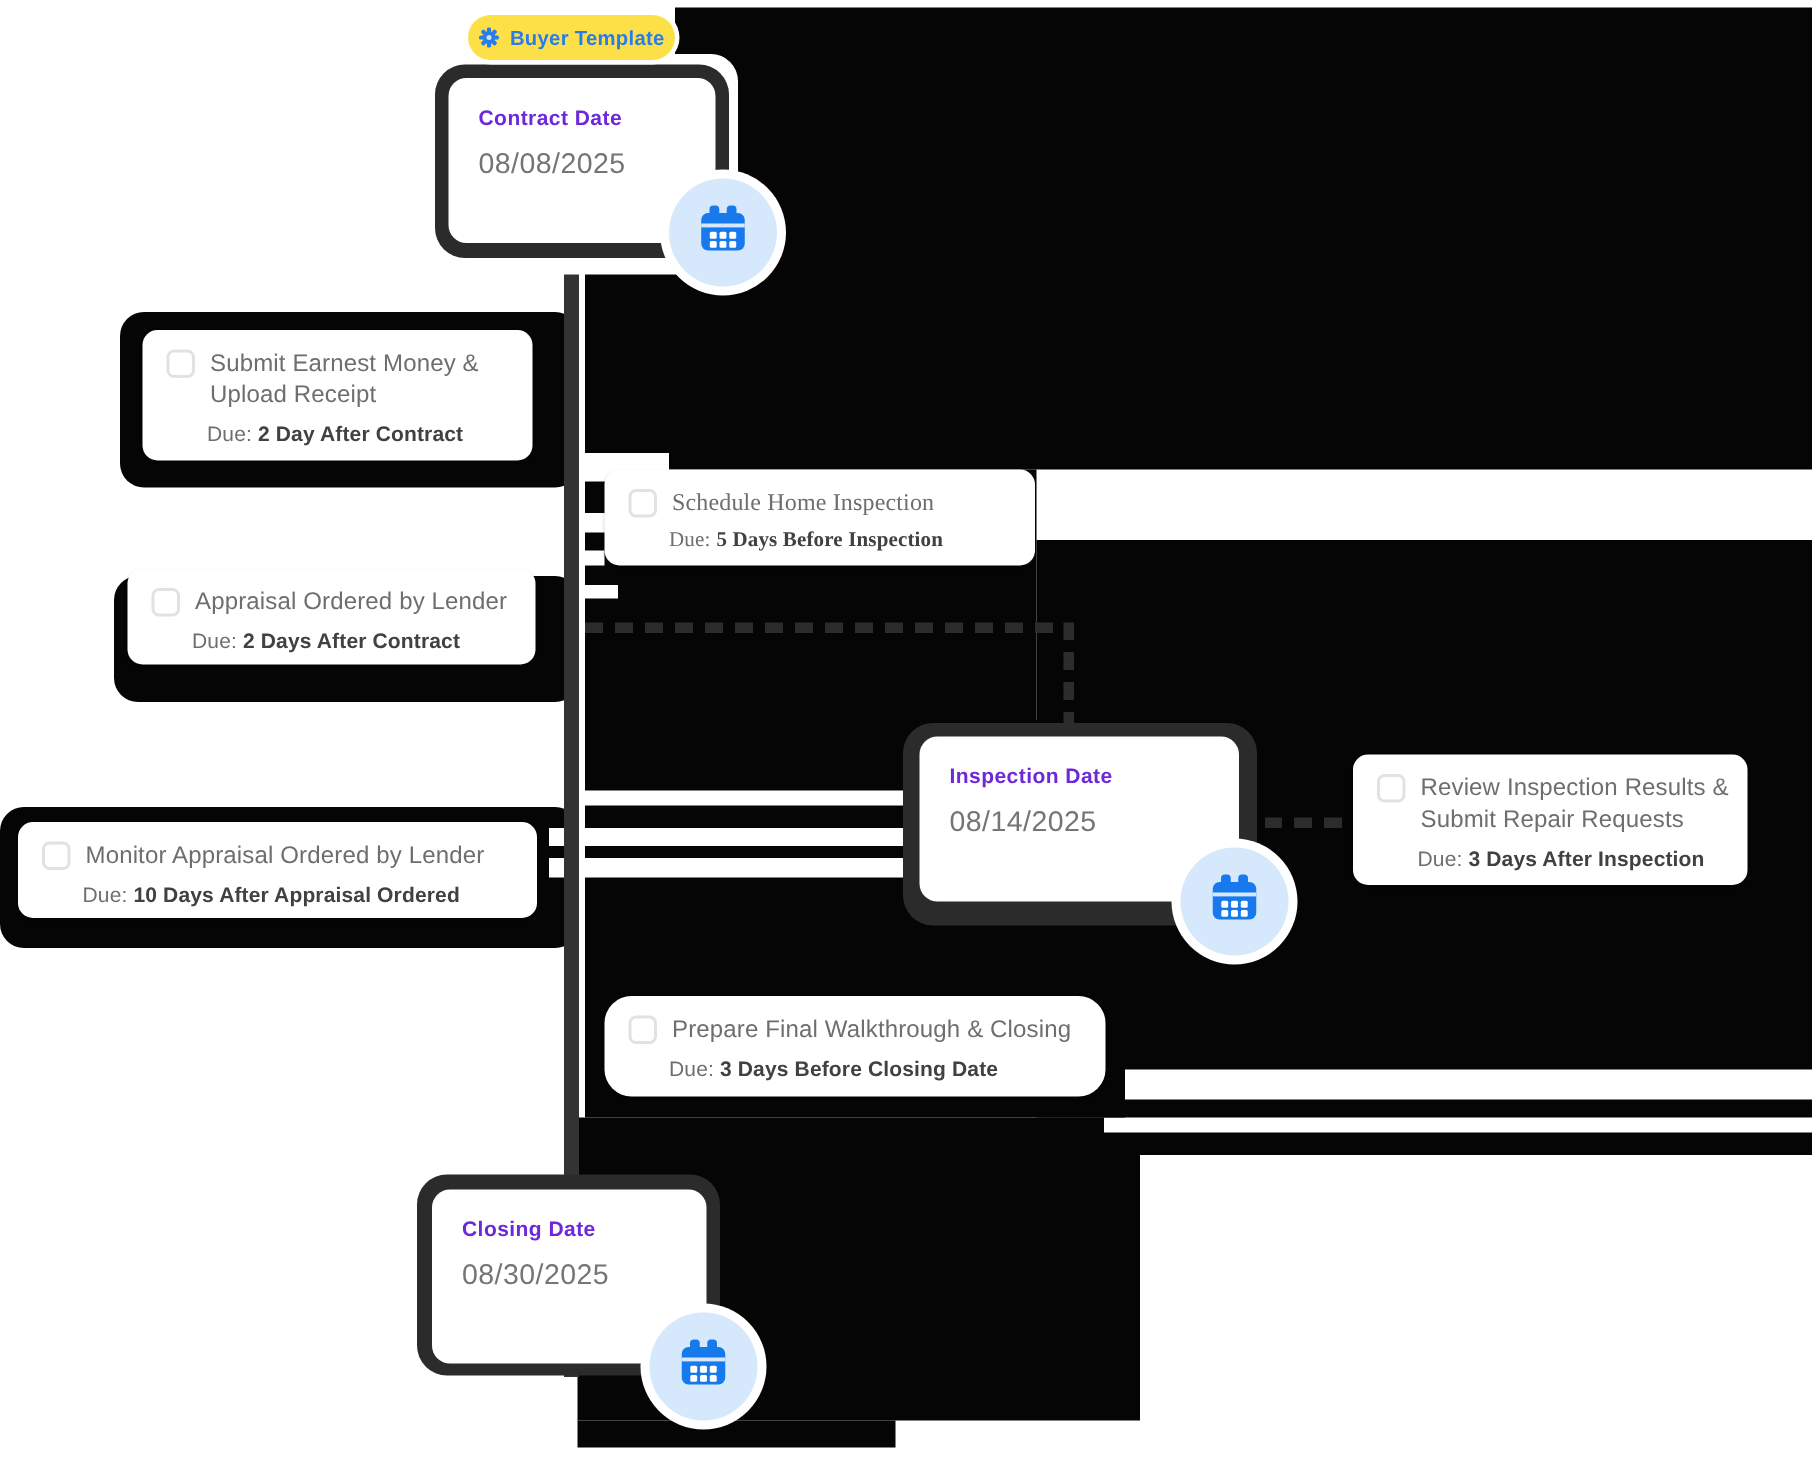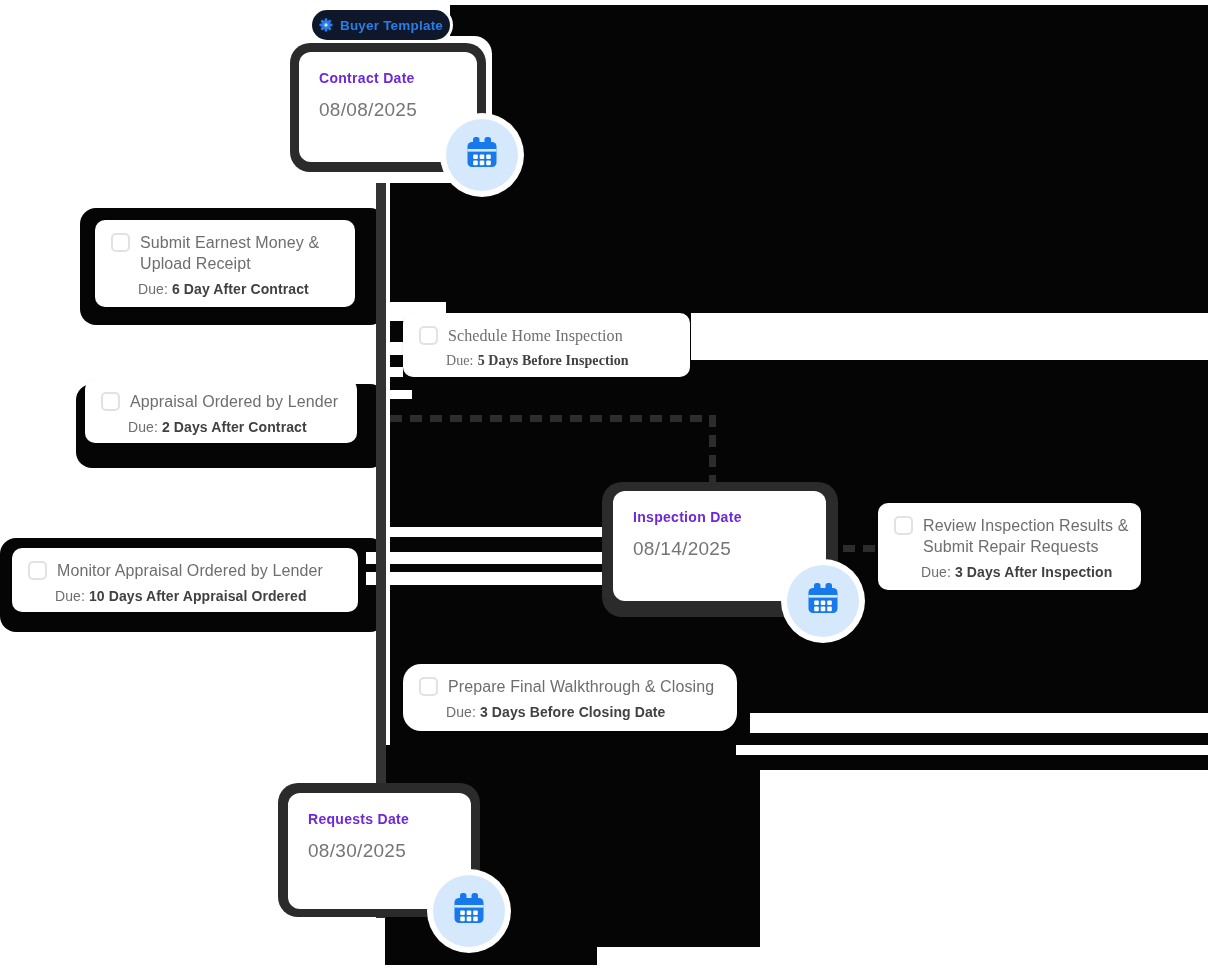--- a/index.html
+++ b/index.html
@@ -20,21 +20,21 @@
   .t-row{display:flex;align-items:flex-start;}
   .chk{flex:0 0 auto;width:15px;height:15px;border:2px solid #e2e2e2;border-radius:5px;background:#fff;
        margin-right:10px;margin-top:1px;}
   .t-title{font-size:16px;color:#6e6e6e;line-height:21px;letter-spacing:.1px;}
   .t-due{font-size:14px;color:#6e6e6e;margin-left:27px;margin-top:7px;white-space:nowrap;letter-spacing:.1px;}
   .t-due b{color:#414141;font-weight:700;margin-left:4px;}
   .cal-node{position:absolute;width:84px;height:84px;border-radius:50%;background:#ffffff;
             display:flex;align-items:center;justify-content:center;}
   .cal-inner{width:72px;height:72px;border-radius:50%;background:#d6e8fc;
              display:flex;align-items:center;justify-content:center;}
-  .badge{position:absolute;left:312px;top:10px;width:138px;height:30px;border-radius:16px;background:#0f172a;
+  .badge{position:absolute;left:312px;top:10px;width:138px;height:30px;border-radius:16px;background:#fde047;
          box-shadow:0 0 0 3px #ffffff;display:flex;align-items:center;justify-content:center;gap:7px;}
   .badge span{font-size:13.5px;font-weight:700;color:#2a7de9;letter-spacing:.2px;}
 </style>
 </head>
 <body>
 
 <div class="canvas">
 
   <div class="blk" style="left:450px;top:5px;width:758px;height:35px;"></div>
   <div class="blk" style="left:390px;top:40px;width:818px;height:273px;"></div>
@@ -73,31 +73,31 @@
   </div>
 
   <div class="m-surround" style="left:602px;top:482px;width:236px;height:135px;"></div>
   <div class="m-card" style="left:613px;top:491px;width:213px;height:110px;">
     <div class="m-title">Inspection Date</div>
     <div class="m-date">08/14/2025</div>
   </div>
 
   <div class="m-surround" style="left:278px;top:783px;width:202px;height:134px;"></div>
   <div class="m-card" style="left:288px;top:793px;width:183px;height:116px;">
-    <div class="m-title">Requests Date</div>
+    <div class="m-title">Closing Date</div>
     <div class="m-date">08/30/2025</div>
   </div>
 
   <div class="t-card" style="left:95px;top:220px;width:260px;height:87px;">
     <div class="t-row">
       <span class="chk"></span>
       <span class="t-title">Submit Earnest Money &amp; Upload Receipt</span>
     </div>
     <div class="t-due">
-      <span>Due:</span><b>6 Day After Contract</b>
+      <span>Due:</span><b>2 Day After Contract</b>
     </div>
   </div>
 
   <div class="t-card" style="left:403px;top:313px;width:287px;height:64px;font-family:Liberation Serif, serif;">
     <div class="t-row">
       <span class="chk"></span>
       <span class="t-title">Schedule Home Inspection</span>
     </div>
     <div class="t-due">
       <span>Due:</span><b>5 Days Before Inspection</b>
@@ -117,21 +117,21 @@
   <div class="t-card" style="left:12px;top:548px;width:346px;height:64px;">
     <div class="t-row">
       <span class="chk"></span>
       <span class="t-title">Monitor Appraisal Ordered by Lender</span>
     </div>
     <div class="t-due">
       <span>Due:</span><b>10 Days After Appraisal Ordered</b>
     </div>
   </div>
 
-  <div class="t-card" style="left:878px;top:503px;width:263px;height:87px;">
+  <div class="t-card" style="left:902px;top:503px;width:263px;height:87px;">
     <div class="t-row">
       <span class="chk"></span>
       <span class="t-title">Review Inspection Results &amp; Submit Repair Requests</span>
     </div>
     <div class="t-due">
       <span>Due:</span><b>3 Days After Inspection</b>
     </div>
   </div>
 
   <div class="t-card" style="left:403px;top:664px;width:334px;height:67px;border-radius:18px;">

